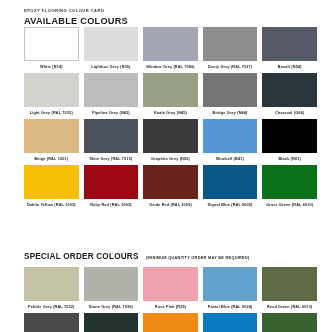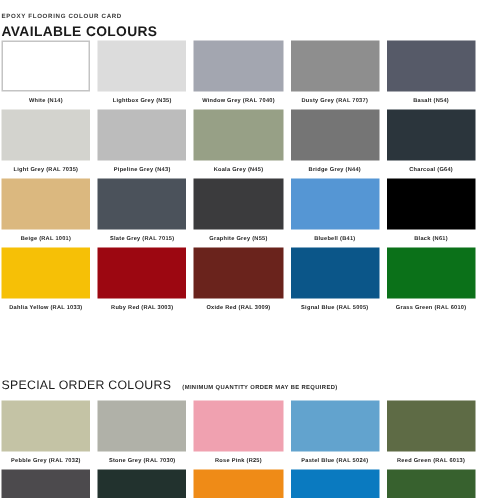--- a/index.html
+++ b/index.html
@@ -2,42 +2,42 @@
 <html><head>
 <meta charset="utf-8">
 <style>
   * { box-sizing: border-box; margin: 0; padding: 0; }
   html, body {
     width: 332px; height: 332px;
     background: #ffffff;
     font-family: "Liberation Sans", sans-serif;
     overflow: hidden;
   }
-  .page { width: 324px; height: 332px; padding: 8px 7px 0 1px; }
+  .page { width: 324px; height: 332px; padding: 8px 7px 0 24px; }
 
   .eyebrow {
     font-size: 4.1px;
     font-weight: bold;
     letter-spacing: 0.45px;
     color: #3a3a3a;
     text-transform: uppercase;
     line-height: 6px;
   }
   .section-title {
     font-size: 9.2px;
     font-weight: bold;
     letter-spacing: 0.25px;
     color: #1a1a1a;
     text-transform: uppercase;
     line-height: 12px;
     margin-top: 1px;
   }
   .section-title-2 {
     font-size: 8.2px;
-    font-weight: normal;
+    font-weight: bold;
     letter-spacing: 0.2px;
     color: #1a1a1a;
     text-transform: uppercase;
     display: inline-block;
     vertical-align: baseline;
     margin-top: 36px;
   }
   .section-note {
     font-size: 3.9px;
     font-weight: bold;

